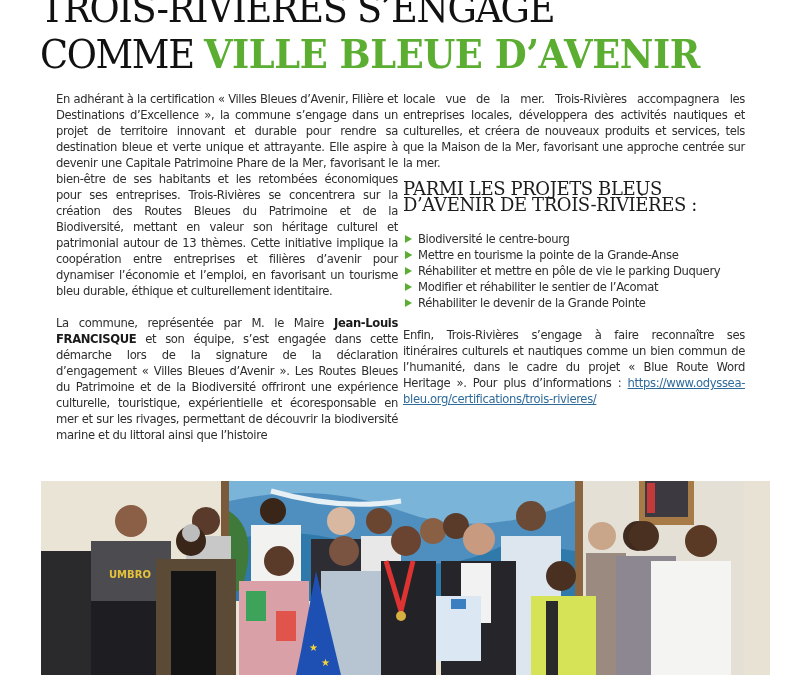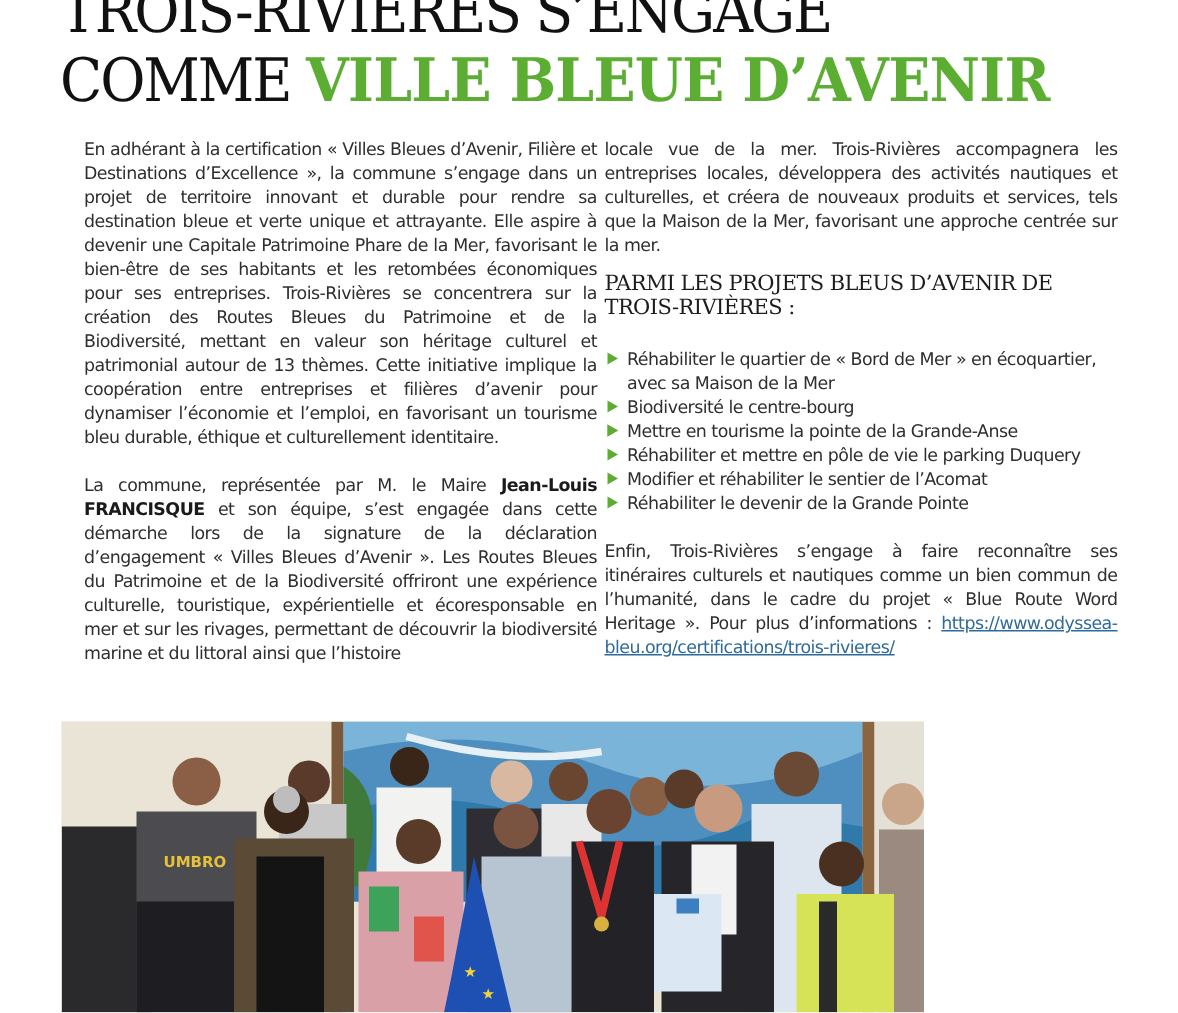--- a/index.html
+++ b/index.html
@@ -19,37 +19,37 @@
     font-size: 11.6px; line-height: 16px; text-align: justify; color: #2e2e2e;
     letter-spacing: -0.35px;
   }
   .col-left { left: 56px; }
   .col-right { left: 403px; }
   .col p { margin-bottom: 16px; }
   .col p.tight { margin-bottom: 0; }
   .col strong { font-weight: bold; color: #1a1a1a; }
 
   .subhead {
-    font-family: "DejaVu Serif", serif; font-size: 14px; line-height: 16px;
+    font-family: "DejaVu Serif", serif; font-size: 18px; line-height: 16px;
     color: #1c1c1c; text-align: left; letter-spacing: -0.4px; margin: 0 0 18px 0;
     font-weight: normal;
   }
 
   .bullets { list-style: none; margin: 0 0 16px 0; text-align: left; }
   .bullets li { position: relative; padding-left: 15px; }
   .bullets li .arrow {
     position: absolute; left: 2px; top: 4px; width: 0; height: 0;
     border-top: 4px solid transparent; border-bottom: 4px solid transparent;
     border-left: 7px solid #5cae32;
   }
 
   a.link { color: #2f6b9a; text-decoration: underline; }
 
   .photo {
-    position: absolute; left: 41px; top: 481px; width: 575px; height: 194px;
+    position: absolute; left: 41px; top: 481px; width: 729px; height: 194px;
     overflow: hidden; background: #e7e2d4;
   }
   .photo svg { display: block; }
 </style>
 </head>
 <body>
 
 <h1 class="title">
   <span>TROIS-RIVIERES S’ENGAGE</span><br>
   <span>COMME </span><span class="green">VILLE BLEUE D’AVENIR</span>
@@ -57,21 +57,20 @@
 
 <div class="col col-left">
   <p>En adhérant à la certification « Villes Bleues d’Avenir, Filière et Destinations d’Excellence », la commune s’engage dans un projet de territoire innovant et durable pour rendre sa destination bleue et verte unique et attrayante. Elle aspire à devenir une Capitale Patrimoine Phare de la Mer, favorisant le bien-être de ses habitants et les retombées économiques pour ses entreprises. Trois-Rivières se concentrera sur la création des Routes Bleues du Patrimoine et de la Biodiversité, mettant en valeur son héritage culturel et patrimonial autour de 13 thèmes. Cette initiative implique la coopération entre entreprises et filières d’avenir pour dynamiser l’économie et l’emploi, en favorisant un tourisme bleu durable, éthique et culturellement identitaire.</p>
   <p class="tight"><span>La commune, représentée par M. le Maire </span><strong>Jean-Louis FRANCISQUE</strong><span> et son équipe, s’est engagée dans cette démarche lors de la signature de la déclaration d’engagement « Villes Bleues d’Avenir ». Les Routes Bleues du Patrimoine et de la Biodiversité offriront une expérience culturelle, touristique, expérientielle et écoresponsable en mer et sur les rivages, permettant de découvrir la biodiversité marine et du littoral ainsi que l’histoire</span></p>
 </div>
 
 <div class="col col-right">
   <p style="margin-bottom:10px;">locale vue de la mer. Trois-Rivières accompagnera les entreprises locales, développera des activités nautiques et culturelles, et créera de nouveaux produits et services, tels que la Maison de la Mer, favorisant une approche centrée sur la mer.</p>
   <h2 class="subhead">PARMI LES PROJETS BLEUS D’AVENIR DE TROIS-RIVIÈRES :</h2>
   <ul class="bullets">
-    <li><span class="arrow"></span><span>Réhabiliter le quartier de « Bord de Mer » en écoquartier, avec sa Maison de la Mer</span></li>
     <li><span class="arrow"></span><span>Biodiversité le centre-bourg</span></li>
     <li><span class="arrow"></span></li>
     <li><span class="arrow"></span><span>Mettre en tourisme la pointe de la Grande-Anse</span></li>
     <li><span class="arrow"></span><span>Réhabiliter et mettre en pôle de vie le parking Duquery</span></li>
     <li><span class="arrow"></span><span>Modifier et réhabiliter le sentier de l’Acomat</span></li>
     <li><span class="arrow"></span><span>Réhabiliter le devenir de la Grande Pointe</span></li>
   </ul>
   <p class="tight"><span>Enfin, Trois-Rivières s’engage à faire reconnaître ses itinéraires culturels et nautiques comme un bien commun de l’humanité, dans le cadre du projet « Blue Route Word Heritage ». Pour plus d’informations : </span><a class="link" href="#">https://www.odyssea-bleu.org/certifications/trois-rivieres/</a></p>
 </div>
 

